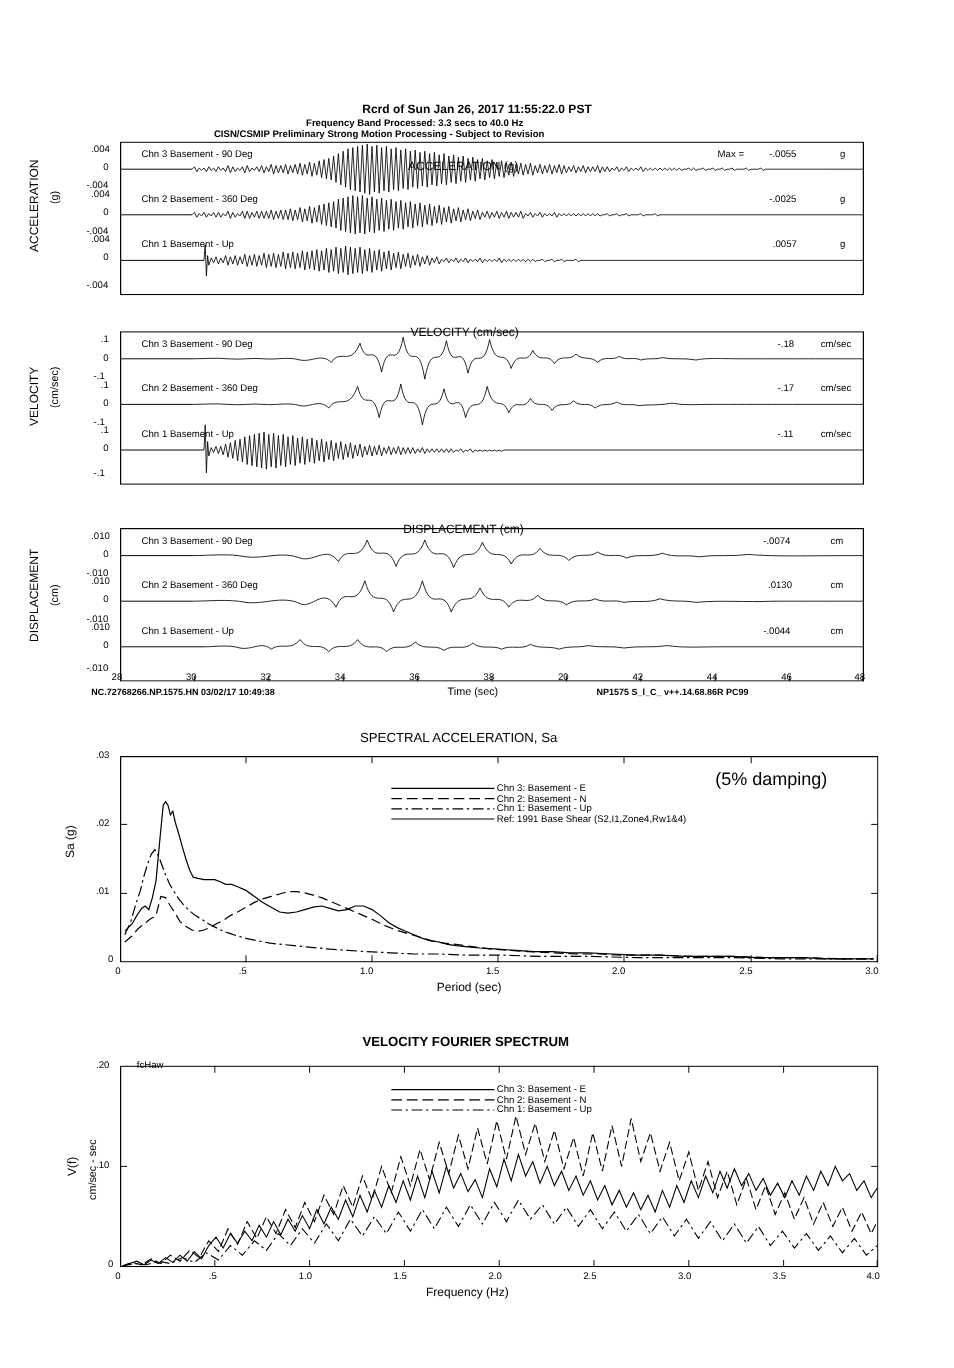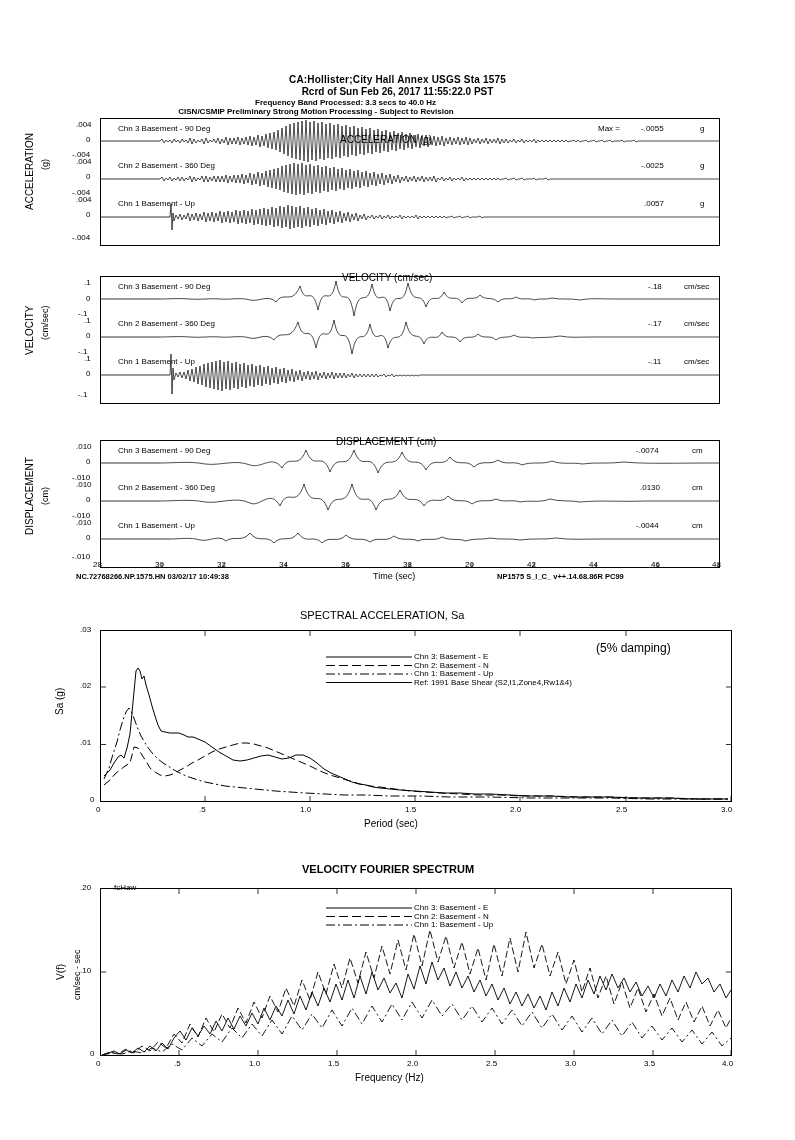--- a/index.html
+++ b/index.html
@@ -9,22 +9,21 @@
   .b{font-weight:bold;}
   .rot{transform-origin:0 0;transform:rotate(-90deg);}
   svg{display:block;}
   .panel{position:absolute;}
 </style>
 </head>
 <body>
 
 <div class="root">
 
-  <div class="t b" style="left:0;top:74px;width:795px;text-align:center;font-size:10px;letter-spacing:0.2px;">CA:Hollister;City Hall Annex   USGS Sta 1575</div>
-  <div class="t b" style="left:0;top:86px;width:795px;text-align:center;font-size:10px;">Rcrd of Sun Feb 26, 2017 11:55:22.0 PST</div>
+  <div class="t b" style="left:0;top:86px;width:795px;text-align:center;font-size:10px;">Rcrd of Sun Jan 26, 2017 11:55:22.0 PST</div>
   <div class="t b" style="left:0;top:98px;width:691px;text-align:center;font-size:8px;">Frequency Band Processed: 3.3 secs to 40.0 Hz</div>
   <div class="t b" style="left:0;top:107px;width:632px;text-align:center;font-size:8px;">CISN/CSMIP Preliminary Strong Motion Processing - Subject to Revision</div>
 
   <div class="t" style="left:24px;top:210px;font-size:10px;">
     <span class="rot" style="position:absolute;left:0;top:0;display:block;">ACCELERATION</span>
   </div>
   <div class="t" style="left:40px;top:170px;font-size:9px;">
     <span class="rot" style="position:absolute;left:0;top:0;display:block;">(g)</span>
   </div>
   <div class="t" style="left:340px;top:114px;font-size:10px;margin-top:20px;">ACCELERATION (g)</div>
@@ -229,21 +228,21 @@
       <path d="M0,11.5 L86,11.5" stroke="#000" stroke-width="1" stroke-dasharray="9,4" fill="none"></path>
       <path d="M0,20 L86,20" stroke="#000" stroke-width="1" stroke-dasharray="9,3,2,3" fill="none"></path>
       <path d="M0,28.5 L86,28.5" stroke="#000" stroke-width="1" fill="none"></path>
     </svg>
     <div class="t" style="left:0;top:0;font-size:8px;">Chn 3: Basement - E</div>
     <div class="t" style="left:0;top:8.5px;font-size:8px;">Chn 2: Basement - N</div>
     <div class="t" style="left:0;top:17px;font-size:8px;">Chn 1: Basement - Up</div>
     <div class="t" style="left:0;top:25.5px;font-size:8px;">Ref: 1991 Base Shear (S2,I1,Zone4,Rw1&amp;4)</div>
   </div>
 
-  <div class="t" style="left:596px;top:641px;font-size:12px;">(5% damping)</div>
+  <div class="t" style="left:596px;top:641px;font-size:15px;">(5% damping)</div>
 
   <div class="t" style="left:96px;top:805px;font-size:8px;">0</div>
   <div class="t" style="left:199px;top:805px;font-size:8px;">.5</div>
   <div class="t" style="left:300px;top:805px;font-size:8px;">1.0</div>
   <div class="t" style="left:405px;top:805px;font-size:8px;">1.5</div>
   <div class="t" style="left:510px;top:805px;font-size:8px;">2.0</div>
   <div class="t" style="left:616px;top:805px;font-size:8px;">2.5</div>
   <div class="t" style="left:721px;top:805px;font-size:8px;">3.0</div>
   <div class="t" style="left:364px;top:818px;font-size:10px;">Period (sec)</div>
 

